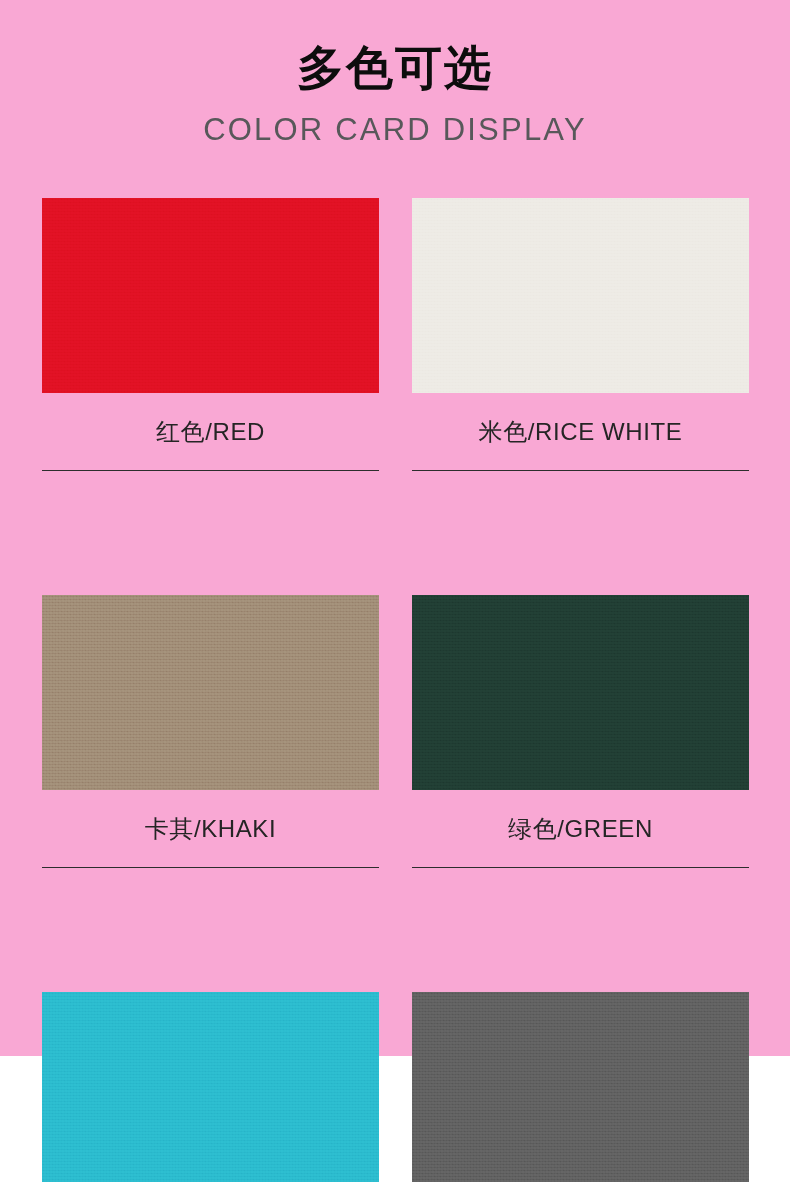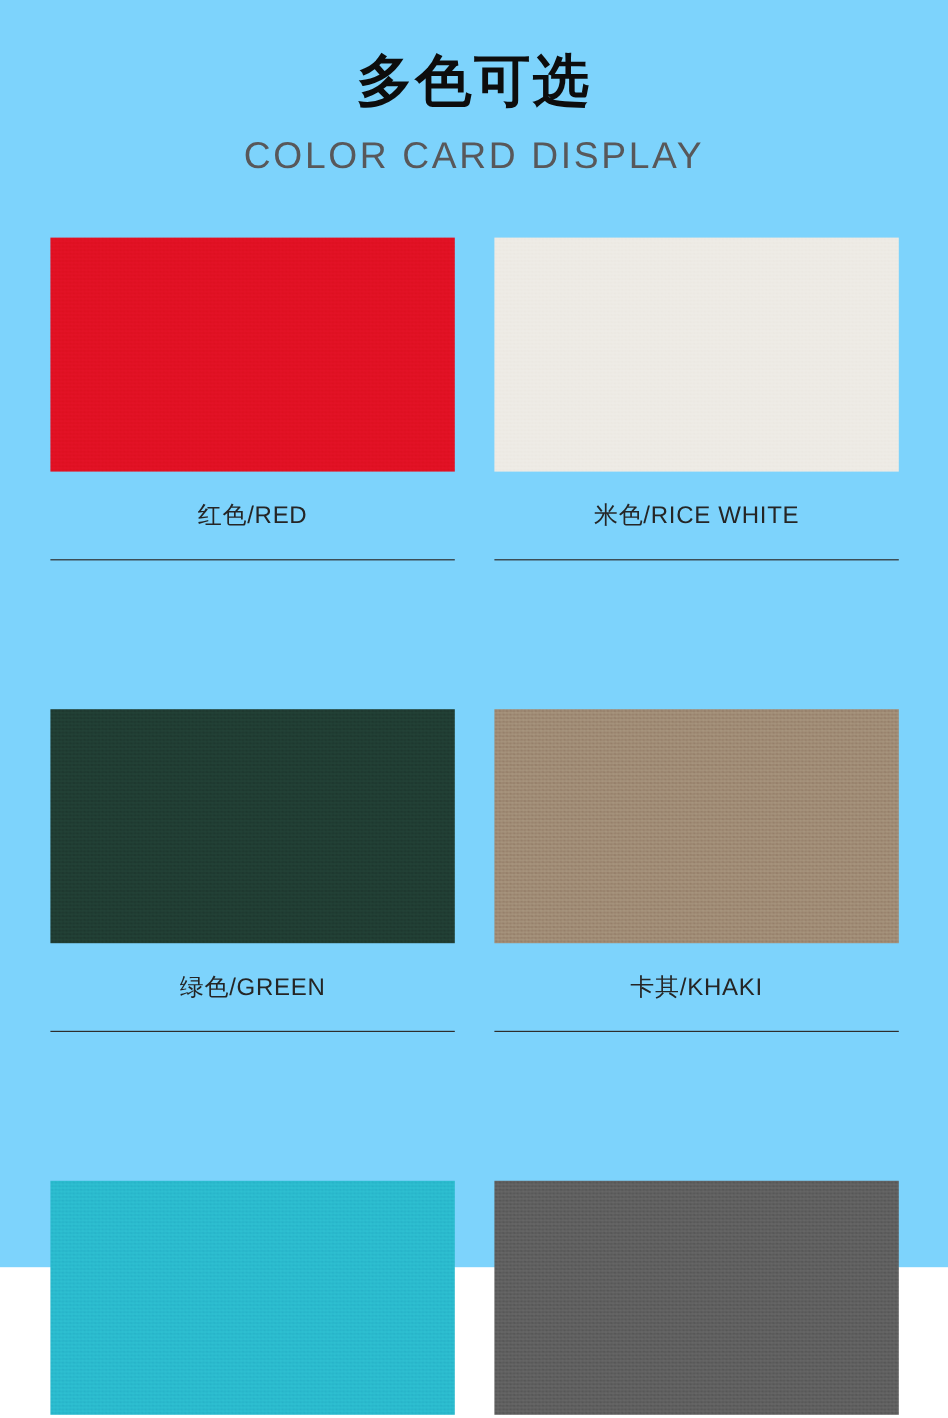--- a/index.html
+++ b/index.html
@@ -13,21 +13,21 @@
     height: 1182px;
     overflow: hidden;
     font-family: "Liberation Sans", "DejaVu Sans", sans-serif;
     -webkit-font-smoothing: antialiased;
   }
 
   .page {
     position: relative;
     width: 790px;
     height: 1056px;
-    background: #7dd3fc;
+    background: #f9a8d4;
     box-sizing: border-box;
   }
 
   
   .header {
     width: 100%;
     text-align: center;
     padding-top: 42px;
   }
   .header-title {
@@ -95,21 +95,21 @@
         rgba(255,255,255,0.30) 0px,
         rgba(255,255,255,0.30) 2px,
         rgba(0,0,0,0.18) 2px,
         rgba(0,0,0,0.18) 3px);
     background-size: 3px 3px, 3px 3px, 5px 5px;
     mix-blend-mode: overlay;
   }
 
   .card-label {
     text-align: center;
-    font-size: 20px;
+    font-size: 24px;
     font-weight: 400;
     color: #252525;
     letter-spacing: 0.6px;
     line-height: 1;
     padding-top: 27px;
     font-family: "Liberation Sans", "DejaVu Sans", sans-serif;
     white-space: nowrap;
   }
 
   .card-divider {
@@ -137,28 +137,28 @@
       <div class="card-divider" style="border-top-color: rgb(45, 45, 45);"></div>
     </div>
 
     <div class="color-card">
       <div class="swatch" style="background-color: rgb(237, 234, 228);"></div>
       <div class="card-label" style="color: rgb(37, 37, 37);">米色/RICE WHITE</div>
       <div class="card-divider" style="border-top-color: rgb(45, 45, 45);"></div>
     </div>
 
     <div class="color-card">
-      <div class="swatch" style="background-color: rgb(31, 59, 49);"></div>
-      <div class="card-label" style="color: rgb(37, 37, 37);">绿色/GREEN</div>
+      <div class="swatch" style="background-color: rgb(156, 135, 113);"></div>
+      <div class="card-label" style="color: rgb(37, 37, 37);">卡其/KHAKI</div>
       <div class="card-divider" style="border-top-color: rgb(45, 45, 45);"></div>
     </div>
 
     <div class="color-card">
-      <div class="swatch" style="background-color: rgb(156, 135, 113);"></div>
-      <div class="card-label" style="color: rgb(37, 37, 37);">卡其/KHAKI</div>
+      <div class="swatch" style="background-color: rgb(31, 59, 49);"></div>
+      <div class="card-label" style="color: rgb(37, 37, 37);">绿色/GREEN</div>
       <div class="card-divider" style="border-top-color: rgb(45, 45, 45);"></div>
     </div>
 
     <div class="color-card">
       <div class="swatch" style="background-color: rgb(41, 184, 204);"></div>
       <div class="card-label" style="color: rgb(37, 37, 37);">湖蓝色/LAKE BLUE</div>
 
     </div>
 
     <div class="color-card">

